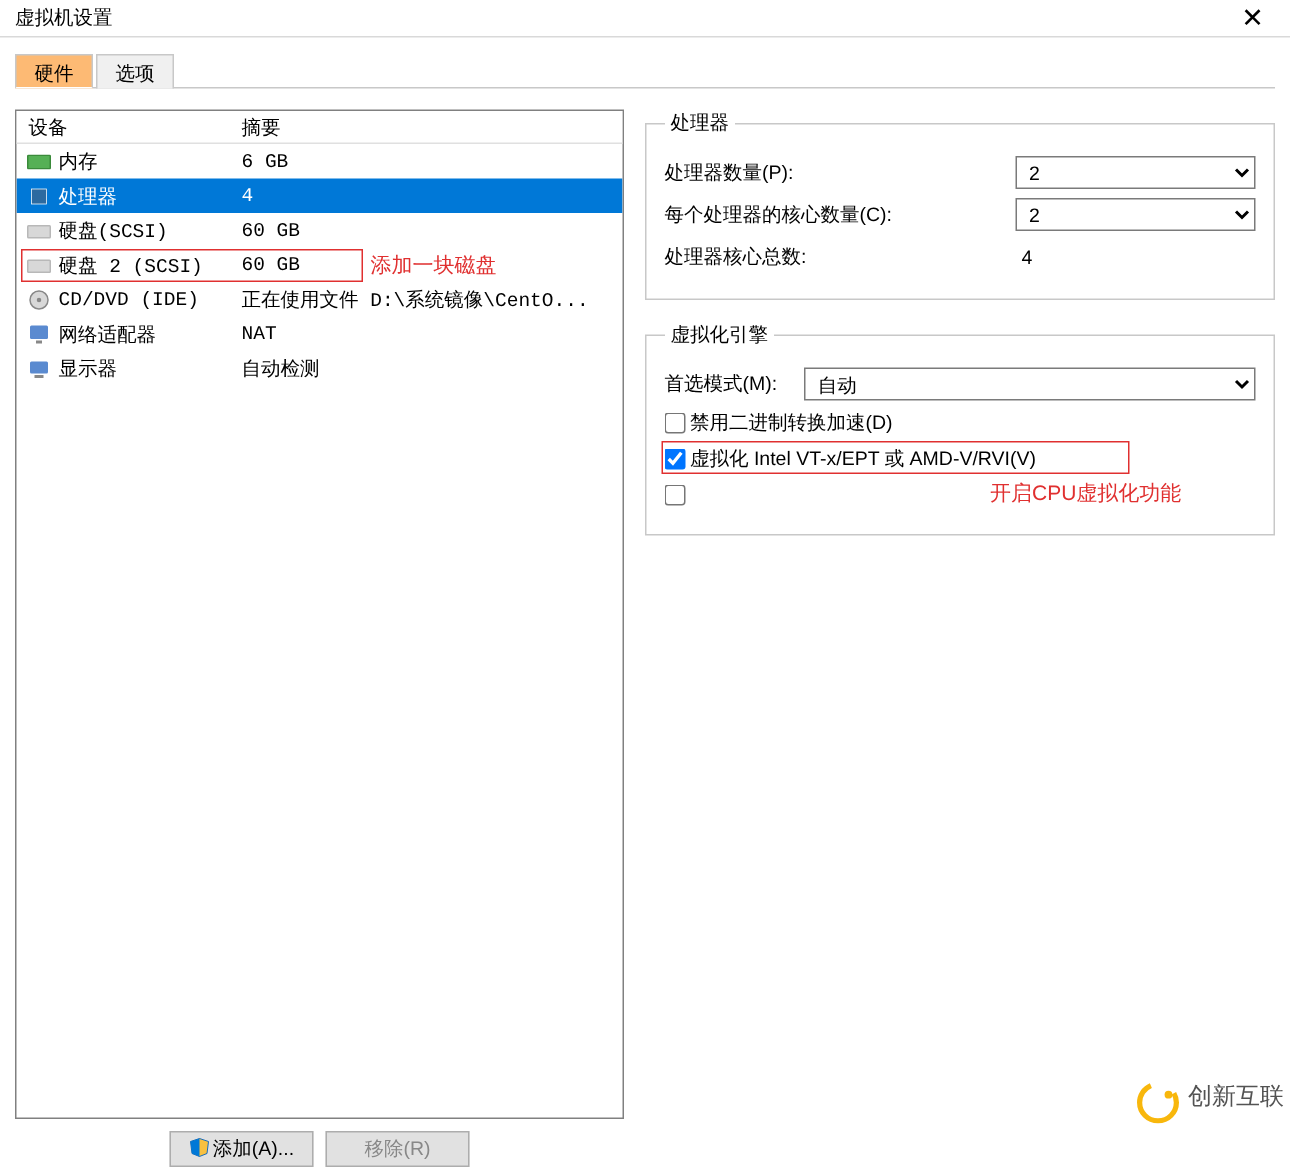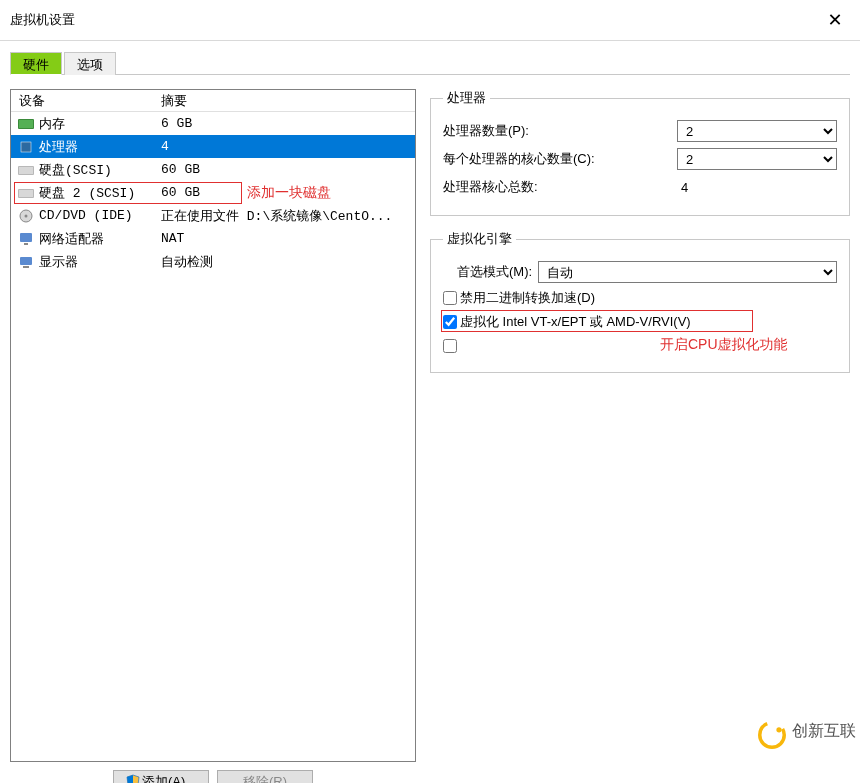--- a/index.html
+++ b/index.html
@@ -10,21 +10,21 @@
       color: #000;
       width: 860px;
       height: 783px;
       overflow: hidden;
       position: relative;
     }
     .titlebar {
       display: flex;
       align-items: center;
       justify-content: space-between;
-      height: 41px;
+      height: 25px;
       padding: 0 4px 0 10px;
       border-bottom: 1px solid #d9d9d9;
       font-size: 13px;
       background: #fff;
     }
     .close-btn {
       width: 42px;
       height: 100%;
       display: flex;
       align-items: center;
@@ -50,21 +50,21 @@
       padding: 3px 12px;
       border: 1px solid #c8c8c8;
       border-bottom: none;
       margin-right: 2px;
       background: #f0f0f0;
       position: relative;
       top: 1px;
       font-size: 13px;
     }
     .tab.active {
-      background: #84cc16;
+      background: #fdba74;
       border-bottom: 1px solid #fff;
       text-align: center;
     }
     .columns {
       display: flex;
       flex: 1;
       padding-top: 14px;
       gap: 14px;
       overflow: hidden;
     }
@@ -355,21 +355,21 @@
           </span>
         </div>
         <div class="frow">
           <span class="flabel">处理器核心总数:</span>
           <span class="fval" style="padding-left:4px;">4</span>
         </div>
       </fieldset>
 
       <fieldset style="position:relative;">
         <legend>虚拟化引擎</legend>
-        <div class="frow" style="gap:6px;margin-left:14px;">
+        <div class="frow" style="gap:18px;">
           <span style="flex:0 0 auto;">首选模式(M):</span>
           <select class="select" style="flex:1;">
             <option>自动</option>
           </select>
         </div>
         <div class="check-row">
           <input type="checkbox" class="checkbox" style="">
           <span>禁用二进制转换加速(D)</span>
         </div>
         <div class="check-row">

